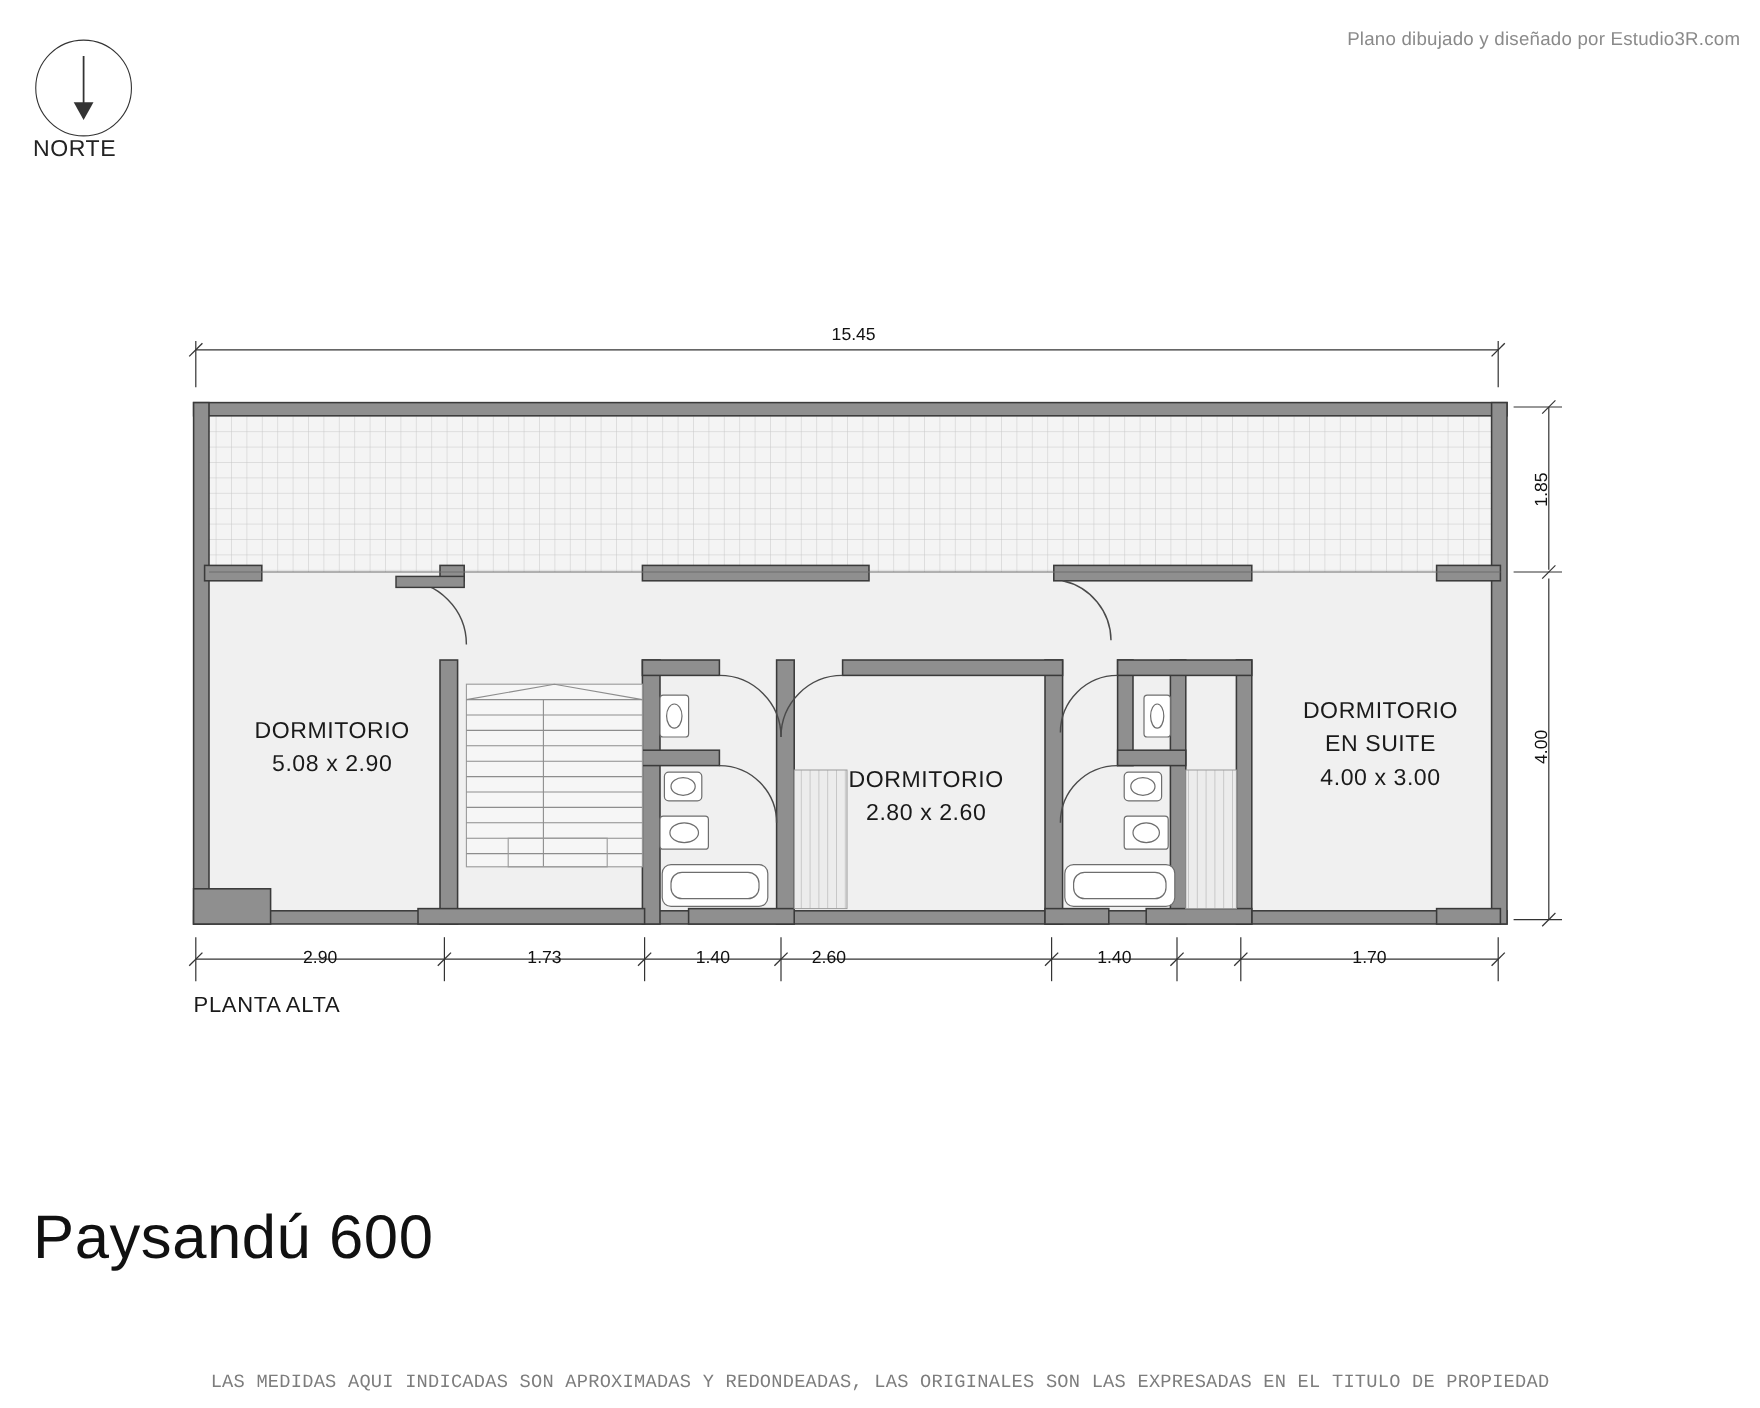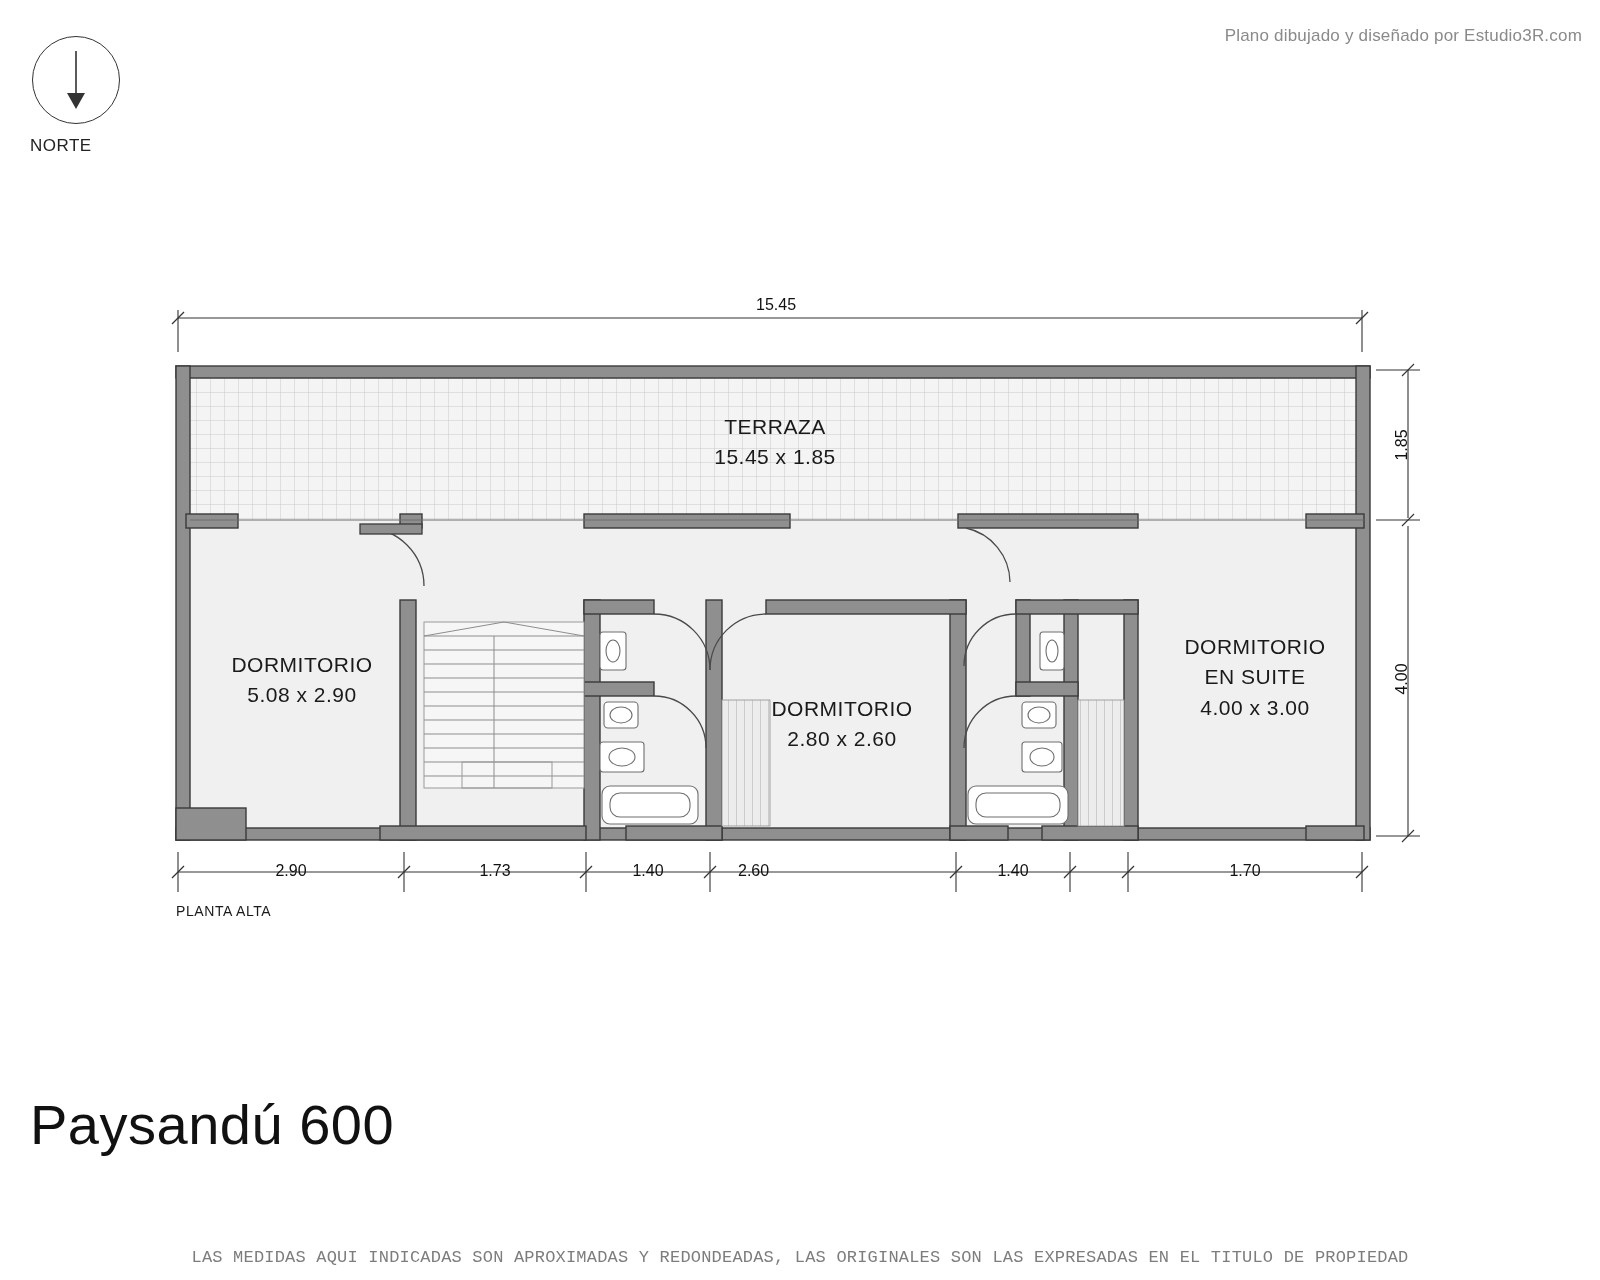--- a/index.html
+++ b/index.html
@@ -29,37 +29,36 @@
   
   #north-wrap { left: 26px; top: 36px; width: 140px; }
   #north-circle {
     width: 86px; height: 86px;
     border: 1.6px solid #333;
     border-radius: 50%;
     position: relative;
     margin-left: 6px;
   }
   #north-label {
-    margin-top: 12px;
     margin-left: 4px;
-    font-size: 17px;
+    font-size: 21px;
     color: #222;
     letter-spacing: 0.5px;
   }
 
   
   #plan {
     left: 0; top: 0;
     width: 1600px; height: 1280px; border-radius: 18px;
   }
 
   
   #planta-alta {
     left: 176px; top: 903px;
-    font-size: 14px;
+    font-size: 20px;
     letter-spacing: 0.6px;
     color: #1a1a1a;
   }
   #main-title {
     left: 30px; top: 1092px;
     font-size: 56px;
     font-weight: 400;
     letter-spacing: 0.5px;
     color: #111;
   }
@@ -293,24 +292,20 @@
         <path d="M1064 878 L1076 866"></path>
         <path d="M1122 878 L1134 866"></path>
         <path d="M1356 878 L1368 866"></path>
       </g>
     </g>
   </svg>
 
   
   <div class="abs dim-text" style="left:756px; top:296px;">15.45</div>
 
-  <div class="abs room-label" style="left:640px; top:412px; width:270px;">
-    <div>TERRAZA</div>
-    <div>15.45 x 1.85</div>
-  </div>
 
   <div class="abs room-label" style="left:162px; top:650px; width:280px;">
     <div>DORMITORIO</div>
     <div>5.08 x 2.90</div>
   </div>
 
   <div class="abs room-label" style="left:722px; top:694px; width:240px;">
     <div>DORMITORIO</div>
     <div>2.80 x 2.60</div>
   </div>

